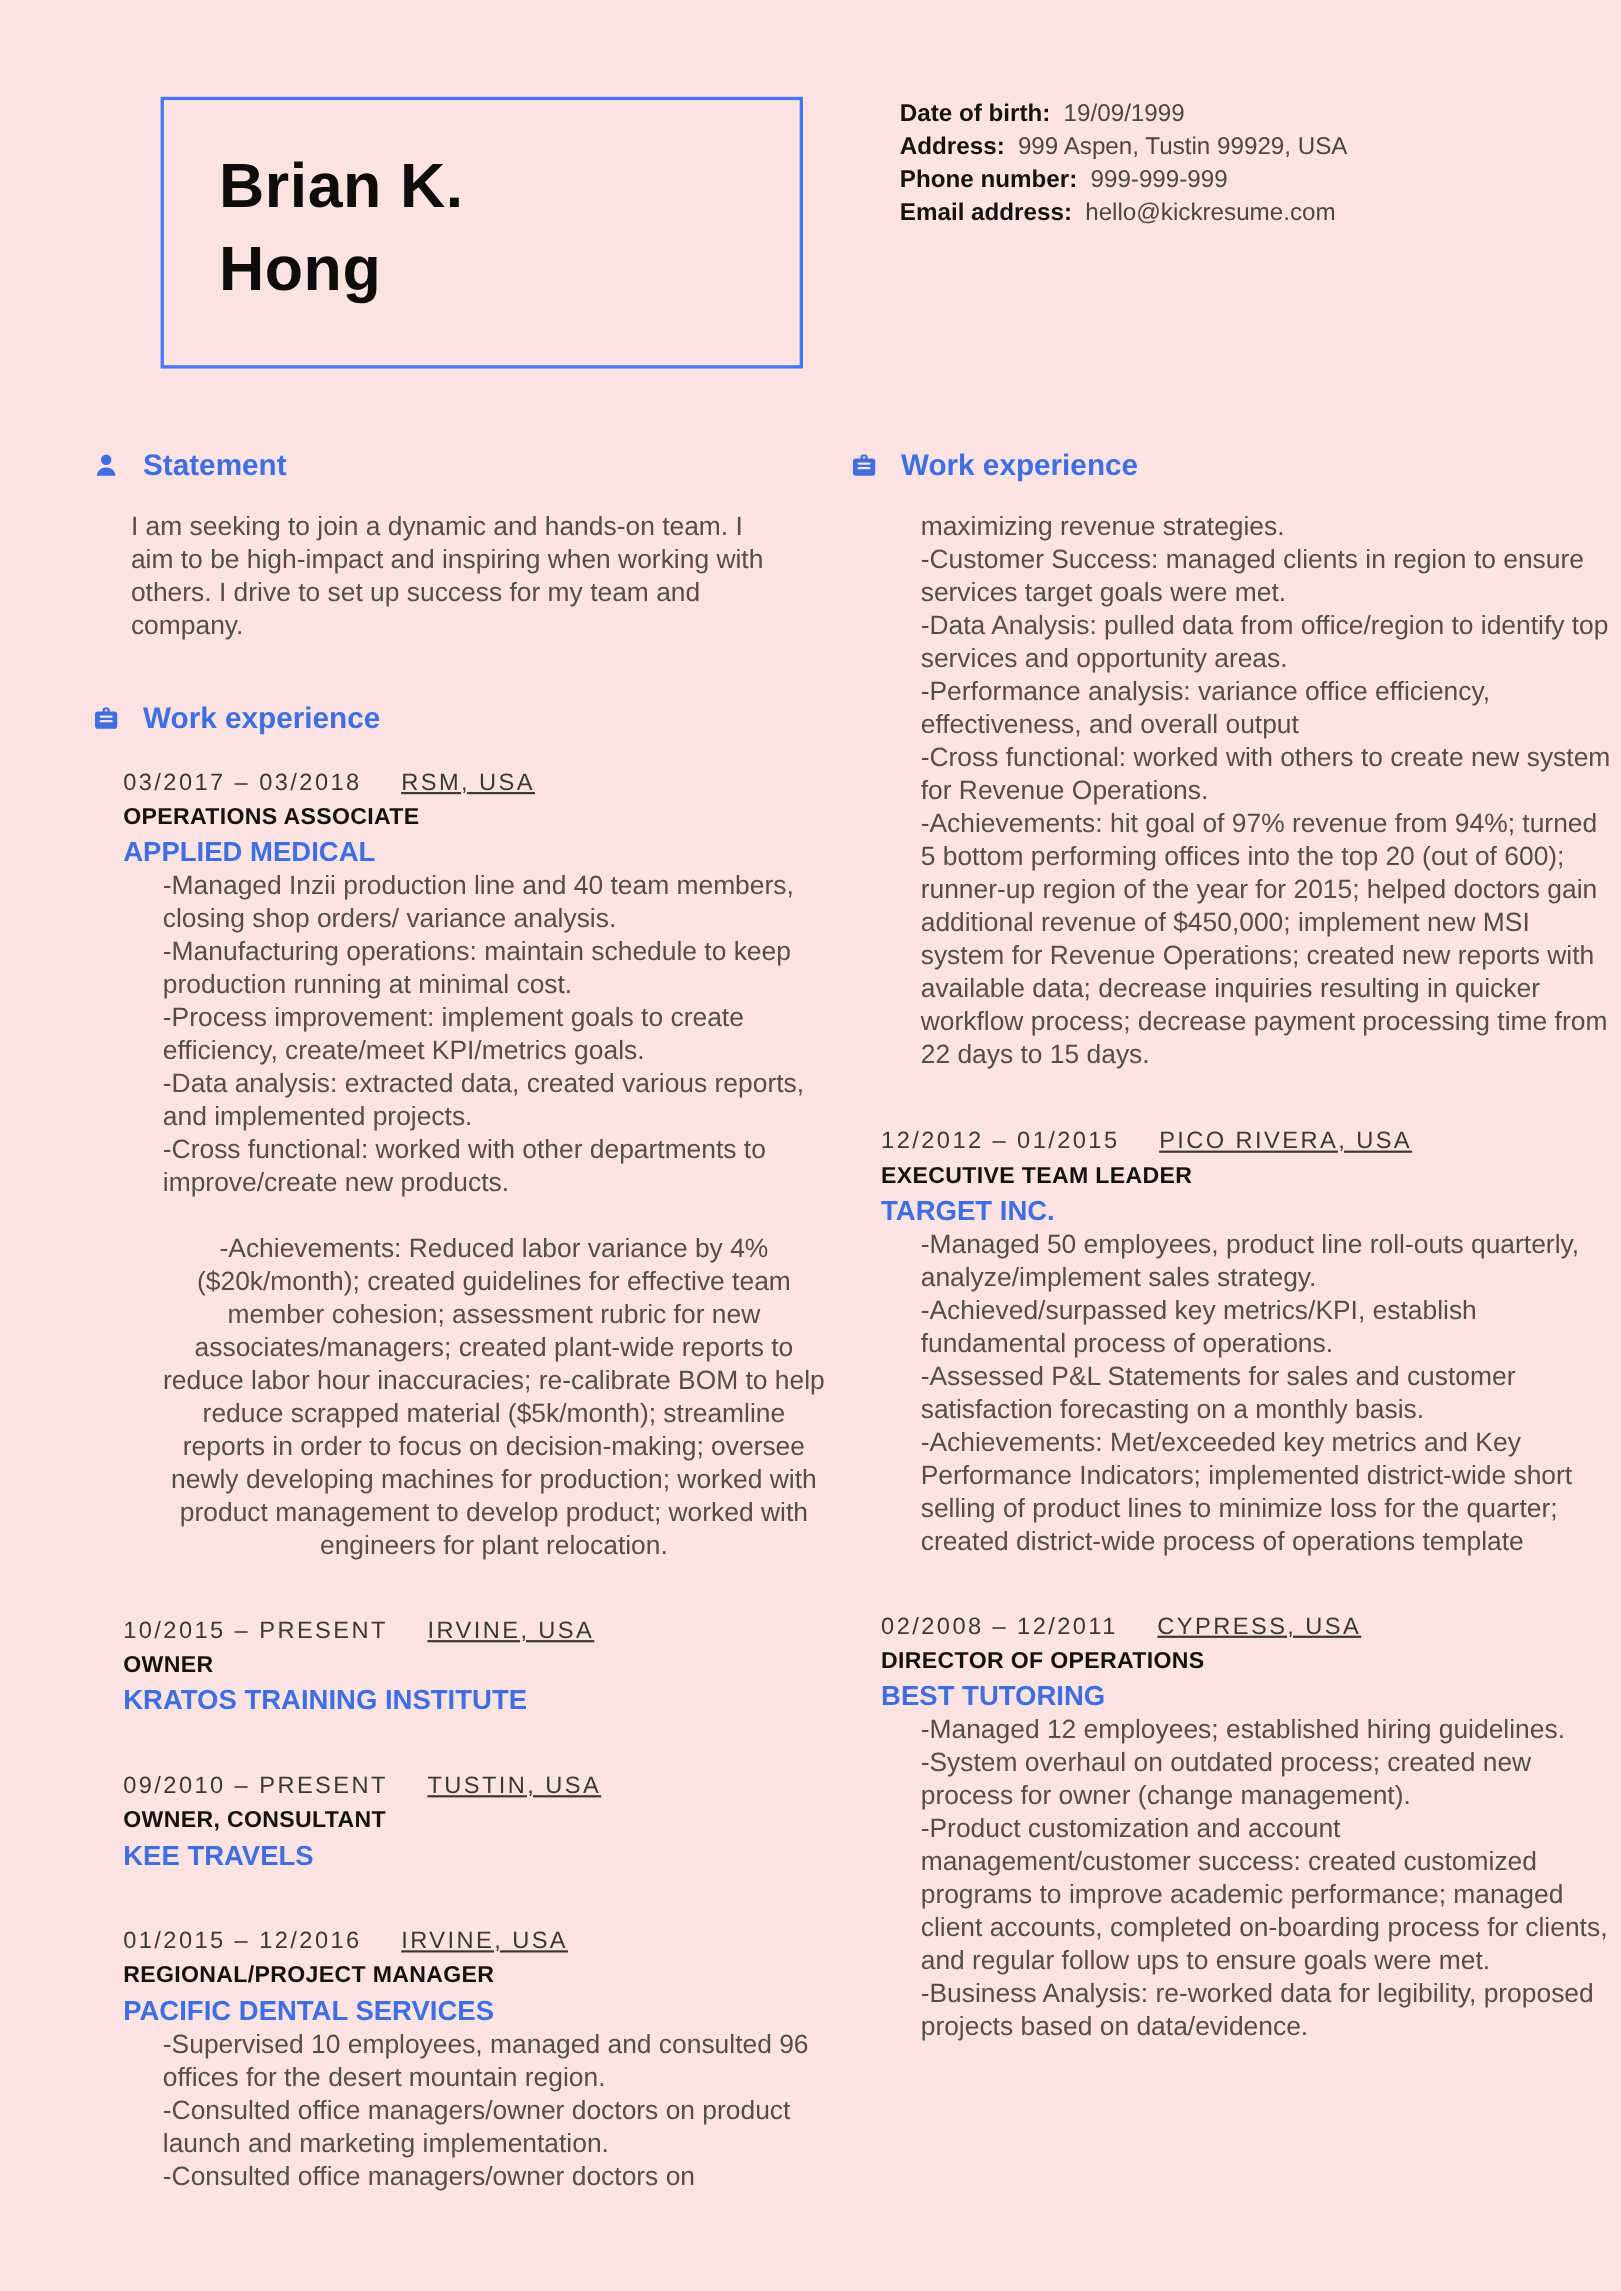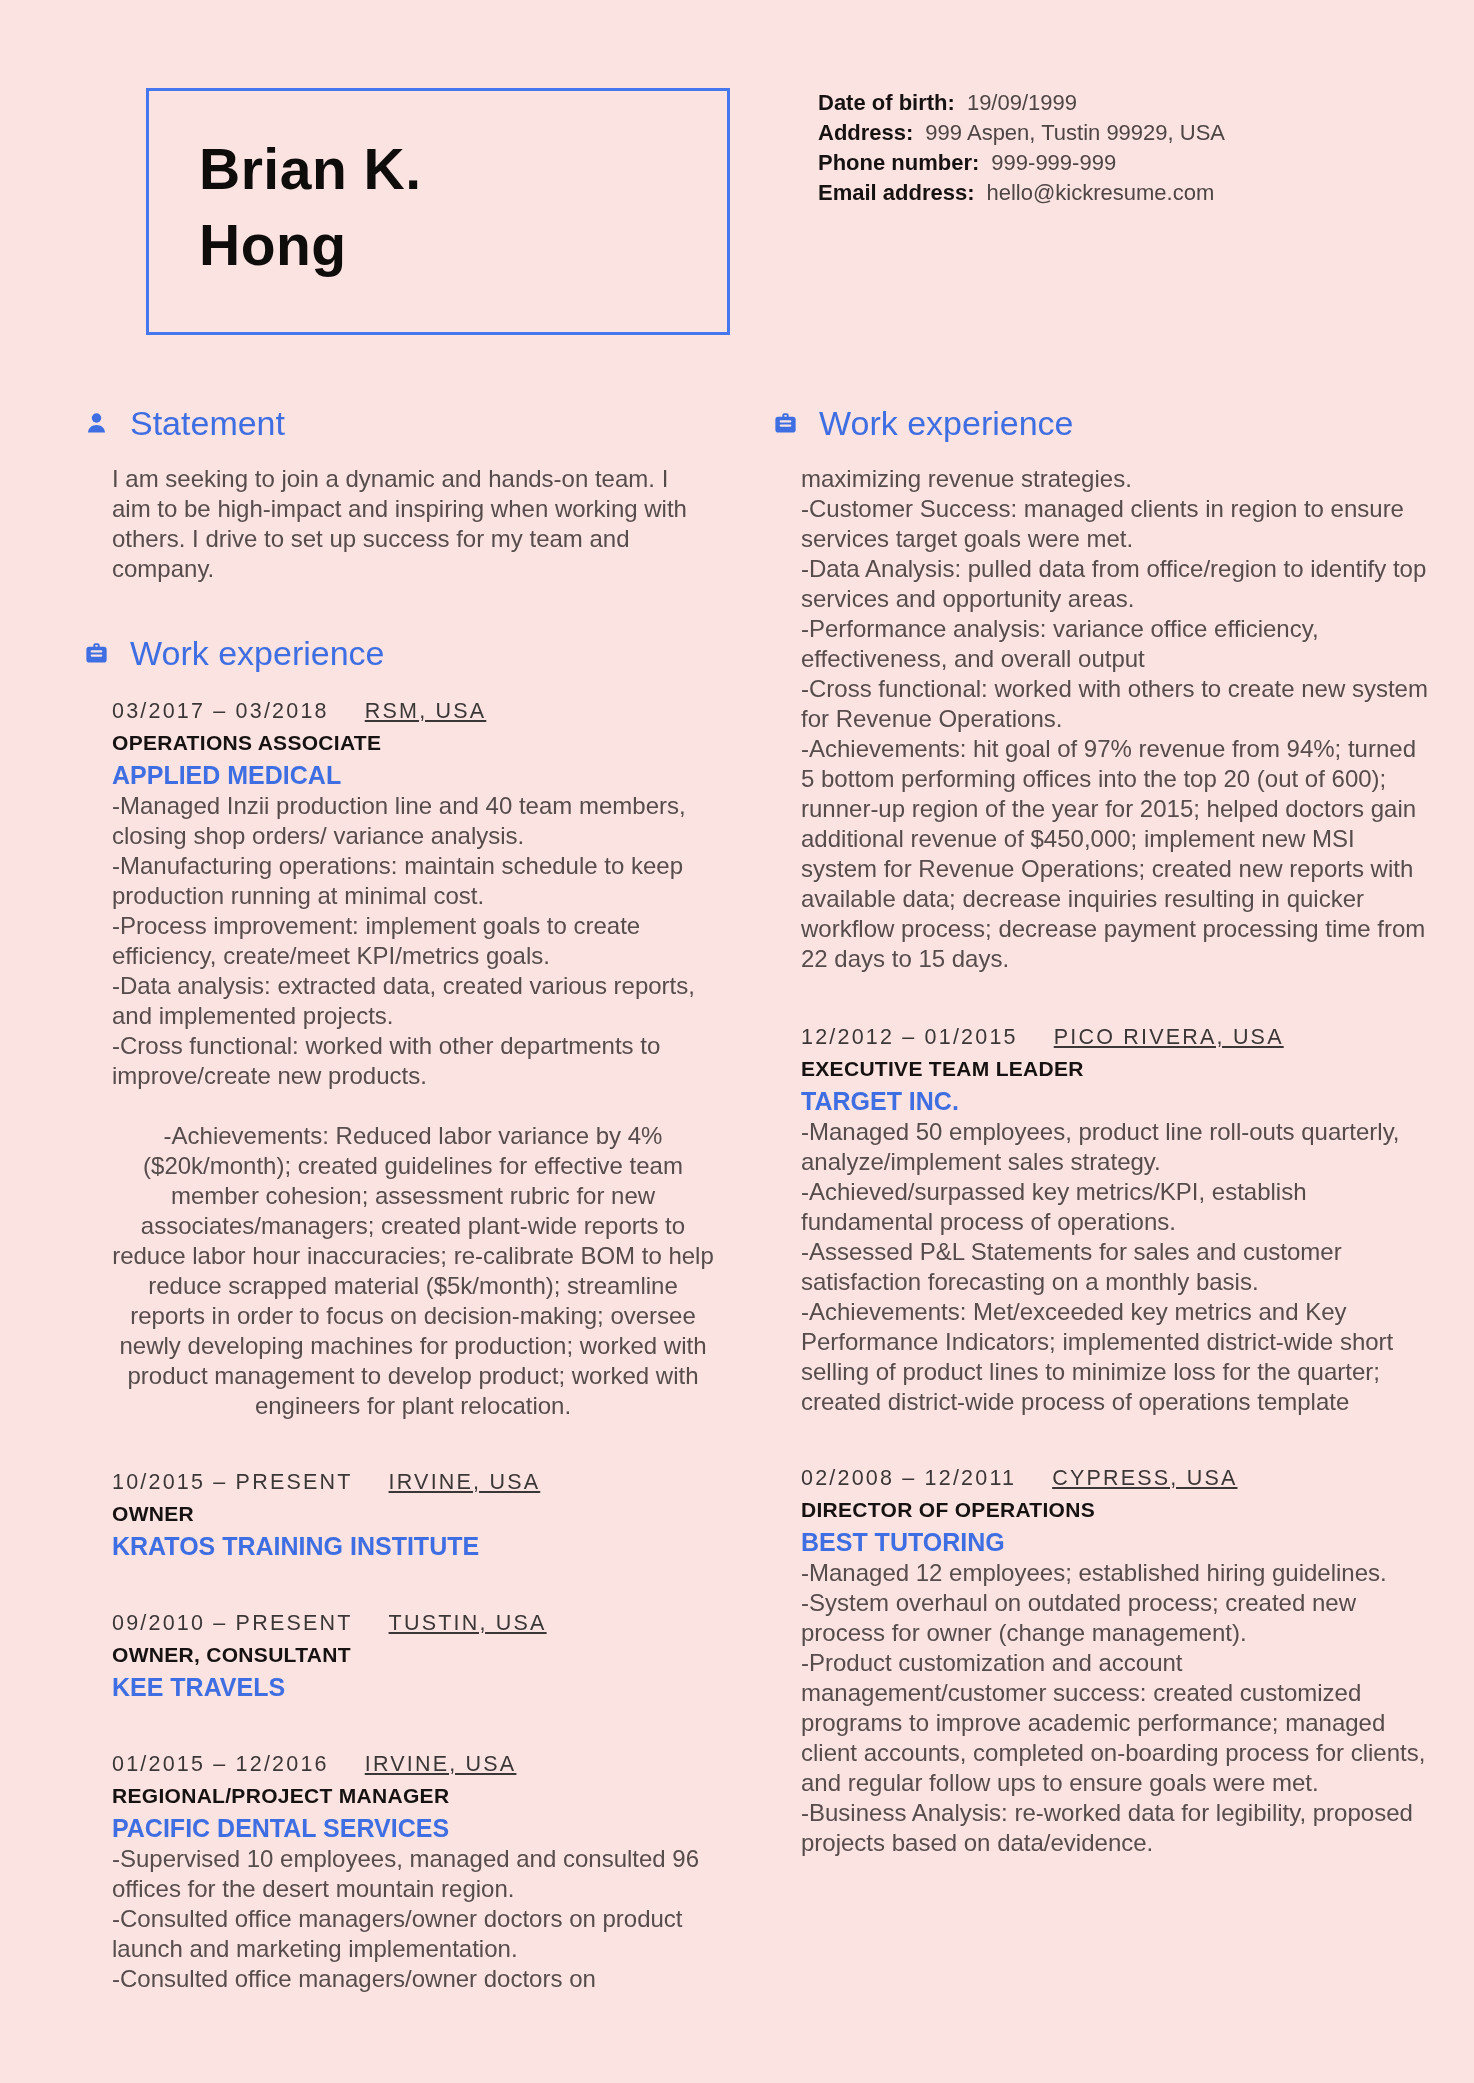--- a/index.html
+++ b/index.html
@@ -37,34 +37,34 @@
   .contact-row{font-size:22px;line-height:30px;}
   .contact-label{font-weight:700;color:var(--heading-text);margin-right:12px;}
   .contact-value{color:var(--value-text);}
   
   .col{position:absolute;top:406px;}
   .col-left{left:83px;width:628px;}
   .col-right{left:772px;width:662px;}
   .indent{margin-left:29px;}
   
   .section-header{display:flex;align-items:center;gap:20px;height:34px;}
-  .section-title{font-size:34px;font-weight:400;color:var(--accent);line-height:34px;}
+  .section-title{font-size:27px;font-weight:700;color:var(--accent);line-height:34px;}
   .icon{display:inline-flex;width:27px;height:27px;flex:0 0 auto;}
   .icon svg{width:100%;height:100%;}
   .mt-statement-body{margin-top:24px;}
   .mt-work-header{margin-top:52px;}
   
   .job{margin-top:46px;}
   .job-first{margin-top:26px;}
   .job-first-right{margin-top:48px;}
   .dates-line{font-size:21.5px;letter-spacing:2.2px;color:var(--date-text);line-height:30px;white-space:nowrap;}
   .job-location{margin-left:36px;text-decoration:underline;}
   .job-title{font-size:21px;font-weight:700;color:var(--heading-text);line-height:34px;letter-spacing:0.3px;}
   .job-company{font-size:25px;font-weight:700;color:var(--accent);line-height:31px;}
-  .para{font-size:24px;line-height:30px;color:var(--body-text);}
+  .para{font-size:24px;line-height:30px;color:var(--body-text);margin-left:36px;}
   .gap{margin-top:30px;text-align:center;}
 </style>
 </head>
 <body>
 
 <div class="page">
 
   <div class="name-box">
     <div class="name">
       <div>Brian K.</div>

